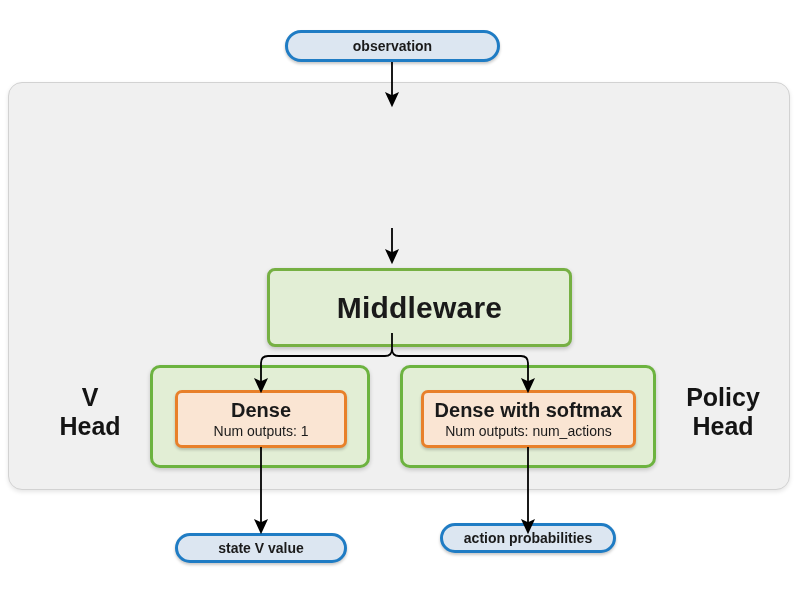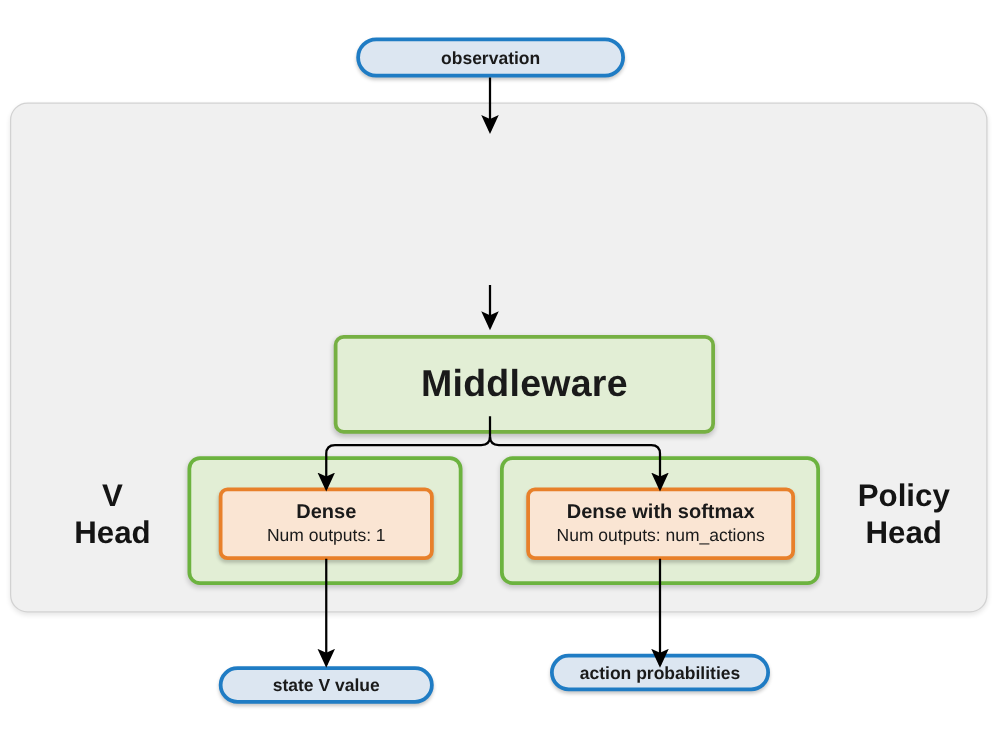--- a/index.html
+++ b/index.html
@@ -98,21 +98,21 @@
   
   .node-layer {
     background: #fae5d3;
     border: 3px solid #e8802a;
     border-radius: 7px;
     box-shadow: 0 2px 3px rgba(0,0,0,0.20);
     color: #1a1a1a;
     z-index: 4;
   }
   .node-layer .layer-title {
-    font-size: 16px;
+    font-size: 20px;
     font-weight: bold;
     line-height: 1.25;
   }
   .node-layer .layer-sub {
     font-size: 14px;
     font-weight: normal;
     line-height: 1.25;
   }
 
   

